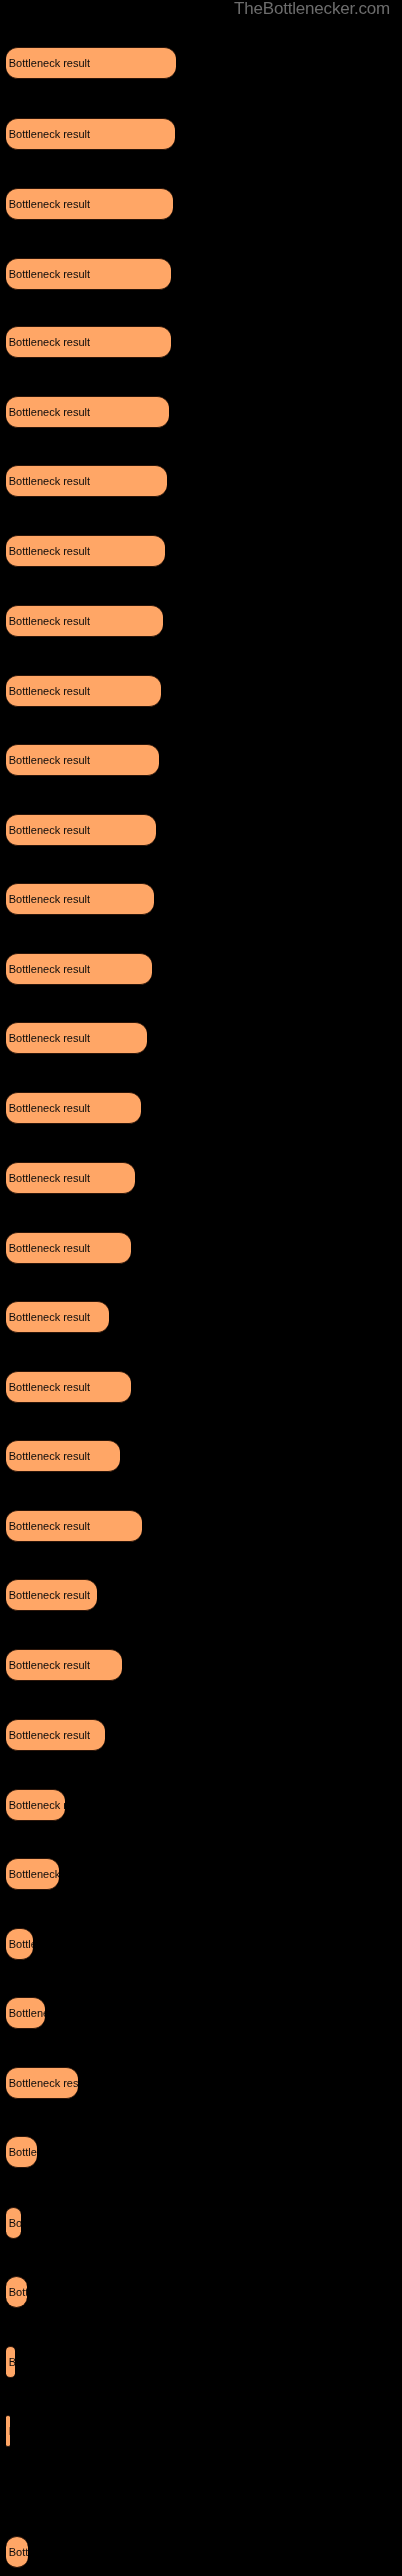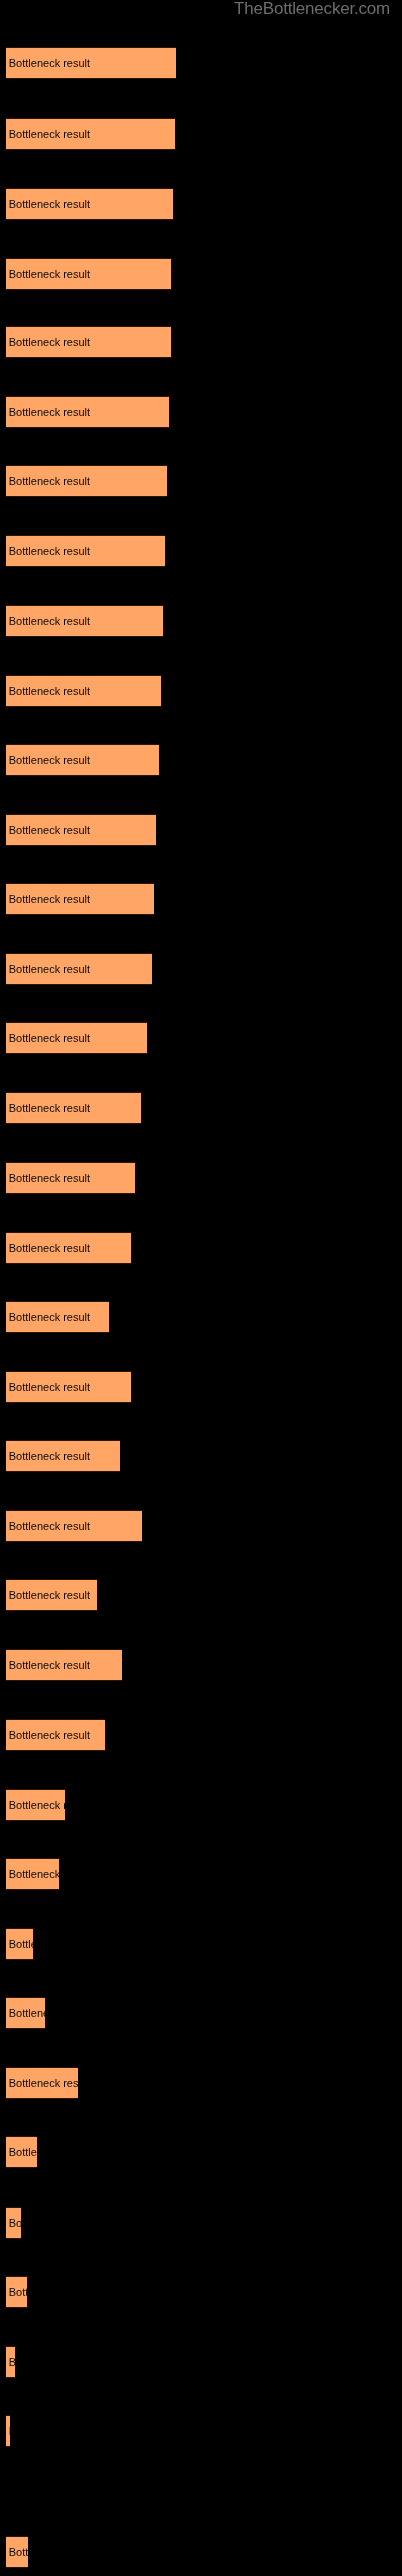--- a/index.html
+++ b/index.html
@@ -47,20 +47,21 @@
     position: absolute;
     left: 5.6px;
     top: 0;
     height: 32px;
     background: #ffa666;
     border-top: 0.8px solid #2b1509;
     border-bottom: 0.8px solid #2b1509;
     box-sizing: border-box;
     overflow: hidden;
     white-space: nowrap;
+    border-radius: 12px;
   }
   .bar-label {
     position: absolute;
     left: 3.2px;
     top: 50%;
     transform: translateY(-50%);
     font-size: 11px;
     line-height: 13px;
     color: #0b0b0b;
     white-space: nowrap;

